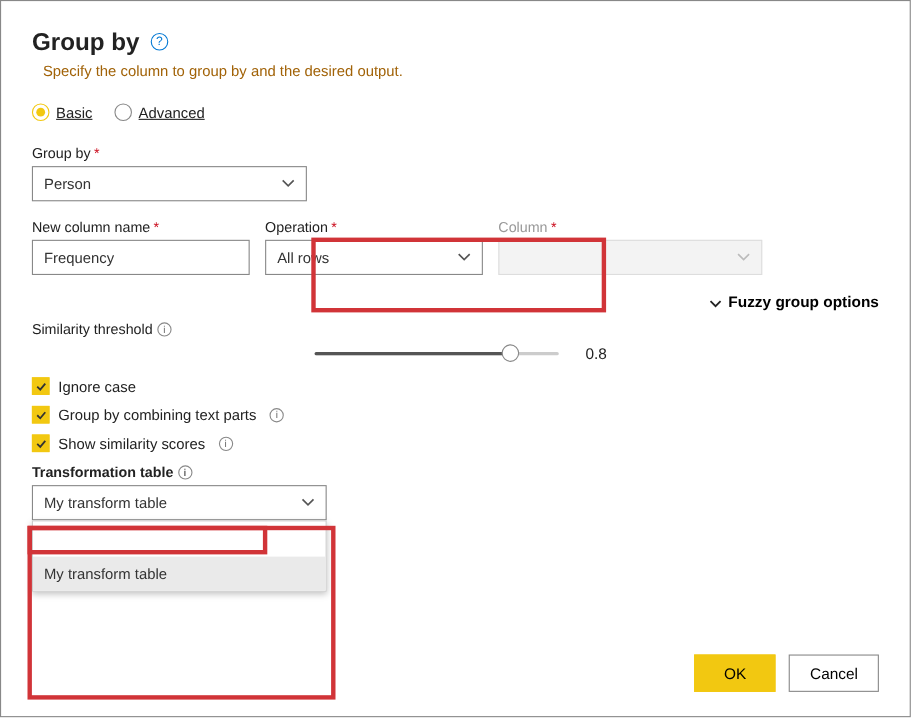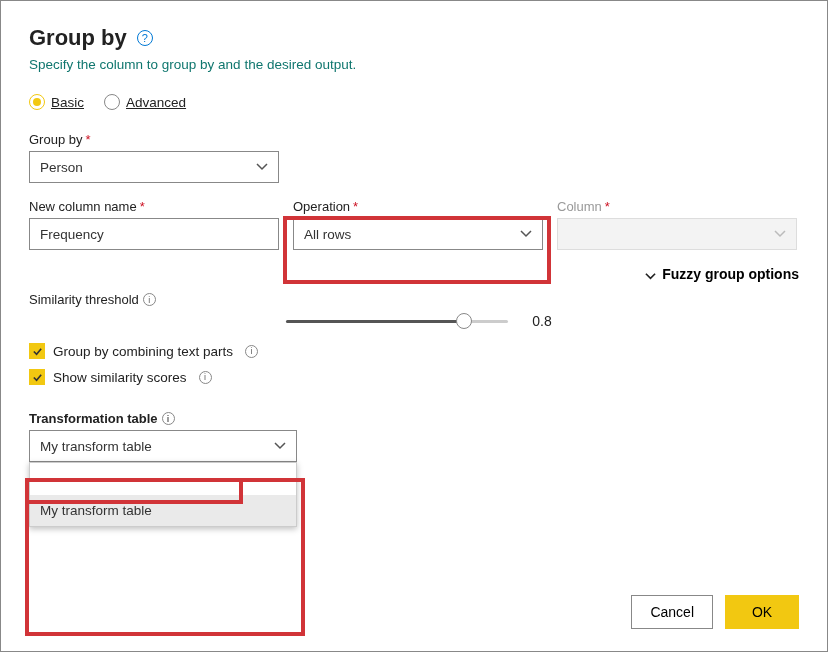--- a/index.html
+++ b/index.html
@@ -7,21 +7,21 @@
     .dialog {
       width: 828px;
       height: 652px;
       border: 1px solid #888;
       background: #fff;
       padding: 24px 28px;
       position: relative;
     }
     .title-row { display: flex; align-items: center; gap: 10px; margin-bottom: 6px; }
     .title { font-size: 22px; font-weight: 600; color: #222; }
-    .subtitle { font-size: 13.5px; color: #0f766e; margin-bottom: 22px; }
+    .subtitle { font-size: 13.5px; color: #a16207; margin-bottom: 22px; margin-left: 10px; }
     .info-icon { width: 16px; height: 16px; border: 1.5px solid #0078d4; border-radius: 50%; color: #0078d4; font-size: 11px; display:inline-flex; align-items:center; justify-content:center; flex-shrink:0; }
     .info-icon-sm { width: 13px; height: 13px; border: 1px solid #888; border-radius: 50%; color: #666; font-size: 9px; display:inline-flex; align-items:center; justify-content:center; margin-left:4px; flex-shrink:0; vertical-align:middle;}
     .radio-row { display: flex; gap: 20px; margin-bottom: 22px; align-items:center;}
     .radio { display: inline-flex; align-items:center; gap:6px; font-size:13.5px; color:#222; cursor:pointer;text-decoration:underline;}
     .radio-circle { width:16px; height:16px; border-radius:50%; border:1.5px solid #888; display:flex; align-items:center; justify-content:center;}
     .radio-circle.selected { border-color: #f2c811; }
     .radio-dot { width:8px; height:8px; border-radius:50%; background:#f2c811; }
     .field-label { font-size: 13px; color: #222; font-weight:400; margin-bottom:4px; display:flex; align-items:center;}
     .field-label.bold { font-weight:600; }
     .req { color: #c12; margin-left:3px; }
@@ -29,21 +29,21 @@
       height: 32px; border:1px solid #888; background:#fff; width:250px;
       display:flex; align-items:center; padding:0 10px; font-size:13.5px; color:#333;
       justify-content:space-between; cursor:pointer;
     }
     .text-box { cursor:text; }
     .chevron { width:12px; height:12px; color:#555; }
     .chevron svg { display:block; }
     .row { margin-bottom: 16px; }
     .cols { display:flex; gap:14px; align-items:flex-start; margin-bottom:16px;}
     .col { display:flex; flex-direction:column; }
-    .col .select-box, .col .text-box { width: 250px; }
+    .col .select-box, .col .text-box { width: 198px; }
     .col.disabled .field-label { color:#999; }
     .col.disabled .select-box { background:#f3f3f3; border-color:#ddd; color:#999; width:240px;}
     .checkbox-row { display:flex; align-items:center; gap:8px; font-size:13.5px; color:#222; margin-bottom:10px;}
     .checkbox { width:16px; height:16px; background:#f2c811; border:1px solid #f2c811; display:flex; align-items:center; justify-content:center; flex-shrink:0; cursor:pointer;}
     .checkbox svg { width:11px; height:11px; }
     .section-header { display:flex; align-items:center; gap:6px; font-size:14px; font-weight:600; margin:8px 0 10px 0; cursor:pointer;justify-content:flex-end;}
     .section-chevron { width:11px; height:11px; }
     .slider-wrap { display:flex; align-items:center; gap:24px; margin:6px 0 14px 10px;justify-content:center;}
     .slider { position:relative; width:222px; height:16px; }
     .slider-track { position:absolute; top:7px; left:0; right:0; height:3px; background:#ccc; border-radius:2px;}
@@ -161,24 +161,32 @@
     </div>
     <div class="slider-val">0.8</div>
   </div>
 
   <div class="checkbox-row">
     <span class="checkbox">
         <svg viewBox="0 0 12 12">
           <path d="M2 6 L5 9 L10 3" stroke="#333" stroke-width="1.8" fill="none"></path>
         </svg>
       </span>
+    <span>Ignore case</span>
+  </div>
+  <div class="checkbox-row">
+    <span class="checkbox">
+        <svg viewBox="0 0 12 12">
+          <path d="M2 6 L5 9 L10 3" stroke="#333" stroke-width="1.8" fill="none"></path>
+        </svg>
+      </span>
     <span>Group by combining text parts</span>
     <span class="info-icon-sm">i</span>
   </div>
-  <div class="checkbox-row" style="margin-bottom:26px;">
+  <div class="checkbox-row" style="margin-bottom:11px;">
     <span class="checkbox">
         <svg viewBox="0 0 12 12">
           <path d="M2 6 L5 9 L10 3" stroke="#333" stroke-width="1.8" fill="none"></path>
         </svg>
       </span>
     <span>Show similarity scores</span>
     <span class="info-icon-sm">i</span>
   </div>
 
   <div class="transform-block">
@@ -194,21 +202,21 @@
           </svg>
         </span>
     </div>
     <div class="dropdown-open">
       <div class="dropdown-blank"></div>
       <div class="dropdown-item">My transform table</div>
     </div>
   </div>
 
   <div class="footer">
+    <div class="btn primary">OK</div>
     <div class="btn">Cancel</div>
-    <div class="btn primary">OK</div>
   </div>
 
   <div class="hl-red hl1"></div>
   <div class="hl-red hl3"></div>
   <div class="hl-red hl2"></div>
 
 </div>
 
 </body></html>

